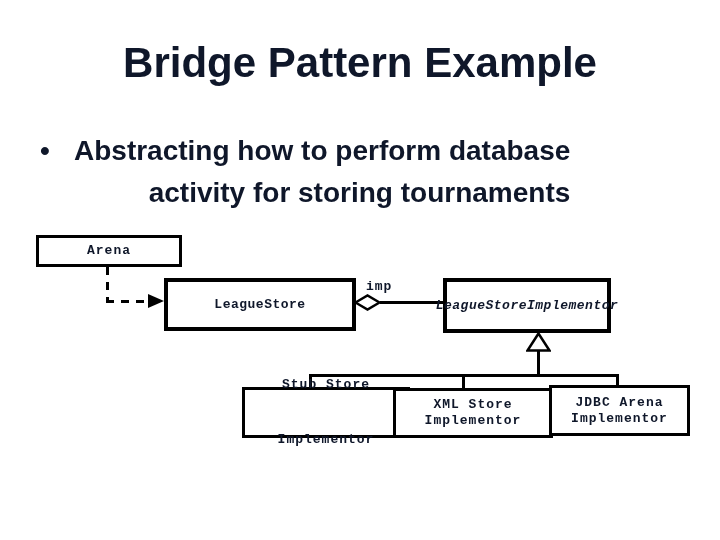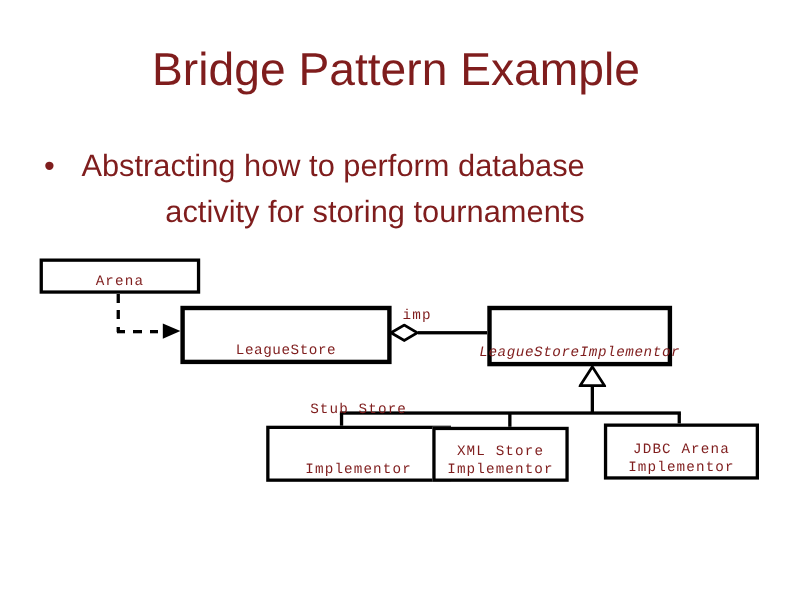--- a/index.html
+++ b/index.html
@@ -1,45 +1,45 @@
 <!DOCTYPE html>
 <html><head>
 <meta charset="utf-8">
 <style>
   html,body { margin:0; padding:0; background:#fff; }
   .slide {
     position:relative; width:720px; height:540px; background:#ffffff;
-    color:#7f1d1d; font-family:"Liberation Sans", sans-serif; overflow:hidden;
+    color:#0f172a; font-family:"Liberation Sans", sans-serif; overflow:hidden;font-weight:bold;
   }
   
   .title {
     position:absolute; top:39px; left:0; width:720px;
     font-size:42px; line-height:48px; text-align:center; white-space:nowrap;
   }
   .bullet {
     position:absolute; left:40px; top:130px;
     font-size:28px; line-height:42px; display:flex;
   }
   .bullet-marker { width:34px; flex:none; }
   .bullet-lines span { display:block; white-space:nowrap;text-align:right; }
 
   
   .dbox {
     position:absolute; background:#fff; border:3px solid #000; box-sizing:border-box;
-    display:flex; flex-direction:column; align-items:center; justify-content:flex-end;
+    display:flex; flex-direction:column; align-items:center; justify-content:center;
     font-family:"Liberation Mono","DejaVu Sans Mono",monospace;
     font-size:13px; line-height:16px; letter-spacing:1px; text-align:center;
     white-space:nowrap;
   }
   .box-arena        { left:36px;  top:235px; width:146px; height:32px; }
   .box-leaguestore  { left:164px; top:278px; width:192px; height:53px; border-width:4px; letter-spacing:.5px; }
   .box-lsi          { left:443px; top:278px; width:168px; height:55px; border-width:4px;
                       font-style:italic; letter-spacing:.5px; }
   .box-stub         { left:242px; top:387px; width:168px; height:51px;gap:39px; }
-  .box-xml          { left:393px; top:388px; width:124px; height:50px; }
+  .box-xml          { left:393px; top:388px; width:160px; height:50px; }
   .box-jdbc         { left:549px; top:385px; width:141px; height:51px; }
 
   .line { position:absolute; background:#000; }
   .dash-v { left:106px; top:267px; width:3px; height:35px;
             background:repeating-linear-gradient(180deg,#000 0 8px,transparent 8px 15px); }
   .dash-h { left:106px; top:300px; width:44px; height:3px;
             background:repeating-linear-gradient(90deg,#000 0 8px,transparent 8px 15px); }
   .arrow-right {
     position:absolute; left:148px; top:294px; width:0; height:0;
     border-top:7px solid transparent; border-bottom:7px solid transparent;

